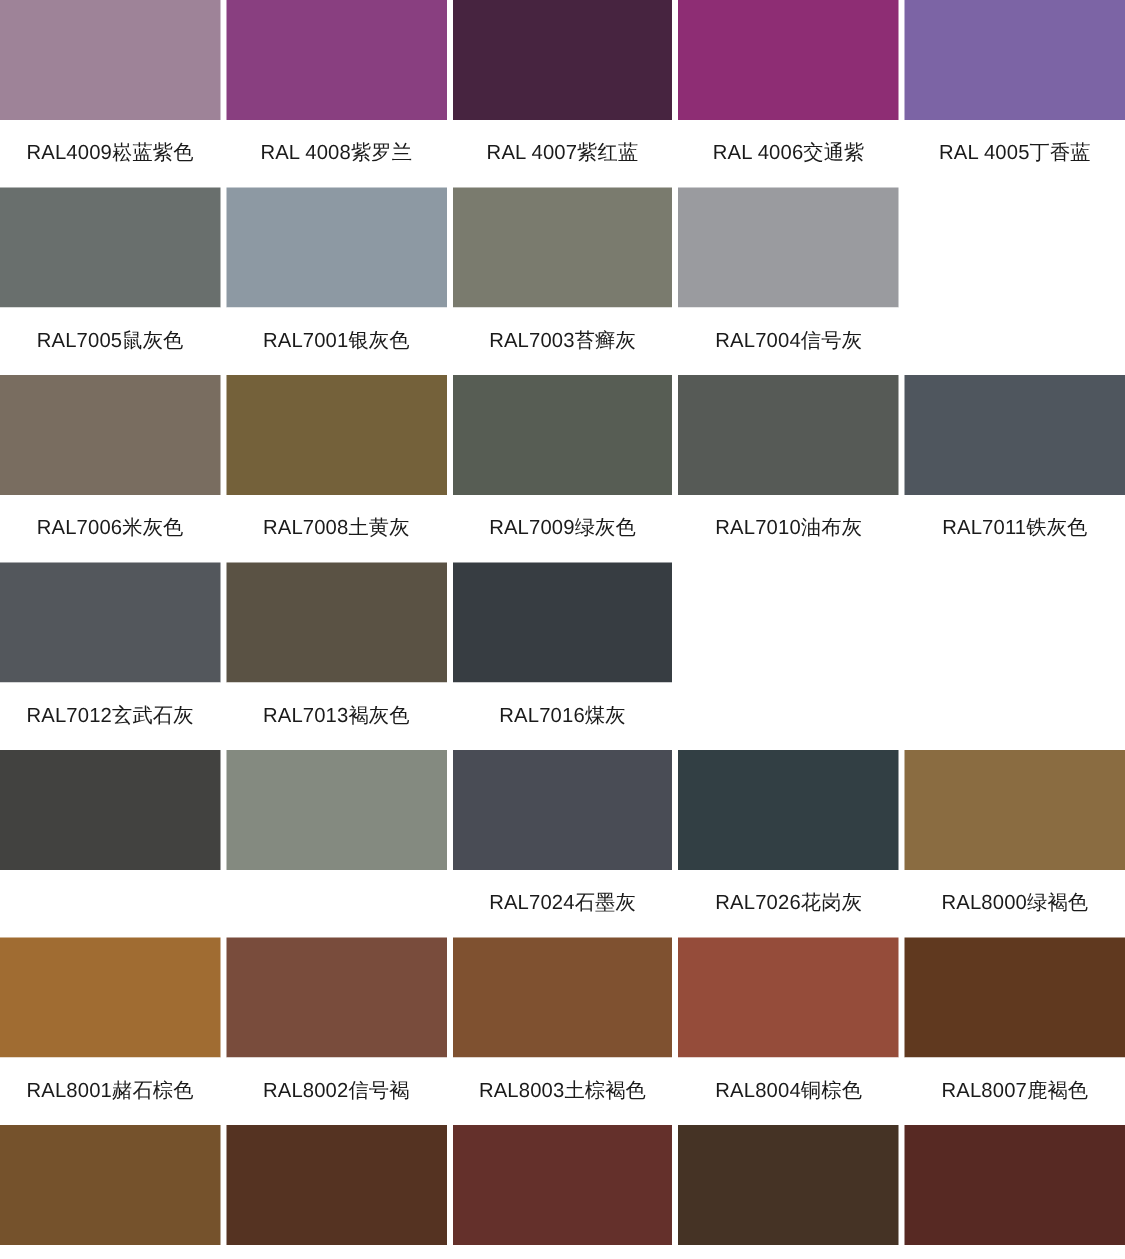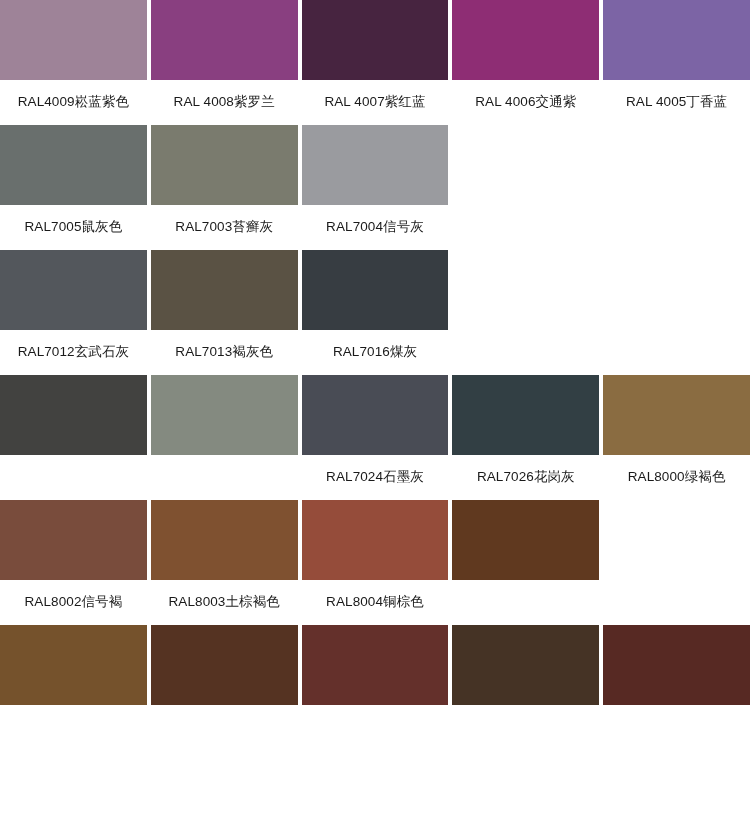--- a/index.html
+++ b/index.html
@@ -88,30 +88,56 @@
         <div class="swatch-chip" style="background-color: rgb(124, 100, 165);"></div>
         <div class="swatch-label">RAL 4005丁香蓝</div>
       </div>
     </div>
     <div class="swatch-row">
       <div class="swatch-cell">
         <div class="swatch-chip" style="background-color: rgb(105, 111, 109);"></div>
         <div class="swatch-label">RAL7005鼠灰色</div>
       </div>
       <div class="swatch-cell">
+        <div class="swatch-chip" style="background-color: rgb(141, 153, 163);"></div>
+        <div class="swatch-label">RAL7001银灰色</div>
+      </div>
+      <div class="swatch-cell">
         <div class="swatch-chip" style="background-color: rgb(122, 123, 110);"></div>
         <div class="swatch-label">RAL7003苔癣灰</div>
       </div>
       <div class="swatch-cell">
         <div class="swatch-chip" style="background-color: rgb(154, 155, 159);"></div>
         <div class="swatch-label">RAL7004信号灰</div>
       </div>
     </div>
     <div class="swatch-row">
       <div class="swatch-cell">
+        <div class="swatch-chip" style="background-color: rgb(121, 109, 96);"></div>
+        <div class="swatch-label">RAL7006米灰色</div>
+      </div>
+      <div class="swatch-cell">
+        <div class="swatch-chip" style="background-color: rgb(116, 97, 58);"></div>
+        <div class="swatch-label">RAL7008土黄灰</div>
+      </div>
+      <div class="swatch-cell">
+        <div class="swatch-chip" style="background-color: rgb(87, 93, 84);"></div>
+        <div class="swatch-label">RAL7009绿灰色</div>
+      </div>
+      <div class="swatch-cell">
+        <div class="swatch-chip" style="background-color: rgb(86, 90, 86);"></div>
+        <div class="swatch-label">RAL7010油布灰</div>
+      </div>
+      <div class="swatch-cell">
+        <div class="swatch-chip" style="background-color: rgb(79, 86, 94);"></div>
+        <div class="swatch-label">RAL7011铁灰色</div>
+      </div>
+    </div>
+    <div class="swatch-row">
+      <div class="swatch-cell">
         <div class="swatch-chip" style="background-color: rgb(83, 87, 92);"></div>
         <div class="swatch-label">RAL7012玄武石灰</div>
       </div>
       <div class="swatch-cell">
         <div class="swatch-chip" style="background-color: rgb(90, 82, 68);"></div>
         <div class="swatch-label">RAL7013褐灰色</div>
       </div>
       <div class="swatch-cell">
         <div class="swatch-chip" style="background-color: rgb(55, 61, 66);"></div>
         <div class="swatch-label">RAL7016煤灰</div>
@@ -132,33 +158,38 @@
         <div class="swatch-chip" style="background-color: rgb(50, 63, 68);"></div>
         <div class="swatch-label">RAL7026花岗灰</div>
       </div>
       <div class="swatch-cell">
         <div class="swatch-chip" style="background-color: rgb(138, 108, 65);"></div>
         <div class="swatch-label">RAL8000绿褐色</div>
       </div>
     </div>
     <div class="swatch-row">
       <div class="swatch-cell">
+        <div class="swatch-chip" style="background-color: rgb(160, 108, 50);"></div>
+        <div class="swatch-label">RAL8001赭石棕色</div>
+      </div>
+      <div class="swatch-cell">
         <div class="swatch-chip" style="background-color: rgb(121, 76, 60);"></div>
         <div class="swatch-label">RAL8002信号褐</div>
       </div>
       <div class="swatch-cell">
         <div class="swatch-chip" style="background-color: rgb(127, 81, 48);"></div>
         <div class="swatch-label">RAL8003土棕褐色</div>
       </div>
       <div class="swatch-cell">
         <div class="swatch-chip" style="background-color: rgb(149, 76, 58);"></div>
         <div class="swatch-label">RAL8004铜棕色</div>
       </div>
       <div class="swatch-cell">
         <div class="swatch-chip" style="background-color: rgb(96, 57, 31);"></div>
+        <div class="swatch-label">RAL8007鹿褐色</div>
       </div>
     </div>
     <div class="swatch-row clipped">
       <div class="swatch-cell">
         <div class="swatch-chip" style="background-color: rgb(117, 82, 44);"></div>
       </div>
       <div class="swatch-cell">
         <div class="swatch-chip" style="background-color: rgb(85, 51, 34);"></div>
       </div>
       <div class="swatch-cell">

